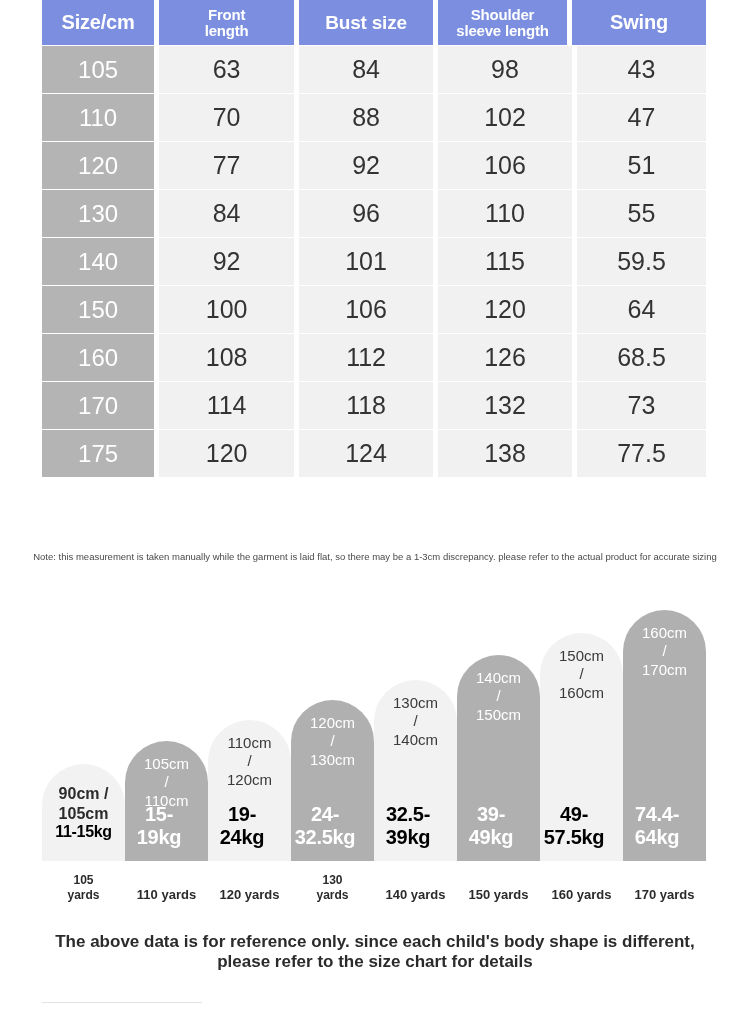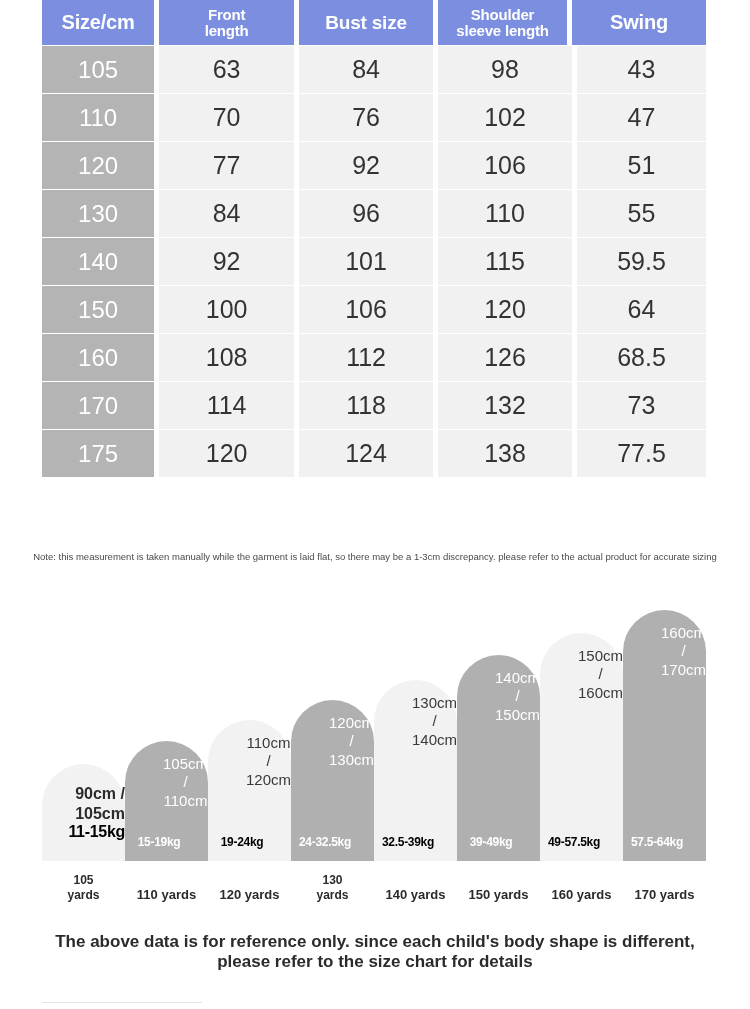--- a/index.html
+++ b/index.html
@@ -96,42 +96,42 @@
   .bar {
     position: absolute;
     bottom: 54px;
     left: 0;
     width: 83px;
     border-radius: 42px 42px 0 0;
     box-sizing: border-box;
     display: flex;
     flex-direction: column;
     justify-content: flex-start;
-    align-items: flex-end;
+    align-items: center;
   }
   .bar.light { background: #f2f2f2; }
   .bar.dark  { background: #b0b0b0; }
 
   .bar-cm {
     margin-top: 14px;
     font-size: 15px;
     line-height: 1.22;
     text-align: center;
     color: #ffffff;
     white-space: pre-line;
   }
   .bar.light .bar-cm { color: #3a3a3a; }
 
   .bar-kg {
     position: absolute;
     bottom: 12px;
     left: 0;
     width: 68px;
     text-align: center;
-    font-size: 12px;
+    font-size: 20px;
     font-weight: bold;
     color: #ffffff;
     letter-spacing: -0.3px;
   }
   .bar.light .bar-kg { color: #000000; }
 
   
   .bar.first .bar-cm {
     color: #2b2b2b;
     font-weight: bold;
@@ -199,21 +199,21 @@
   <div class="tbl-row body-row">
     <div class="tbl-cell c0">105</div>
     <div class="tbl-cell c1">63</div>
     <div class="tbl-cell c2">84</div>
     <div class="tbl-cell c3">98</div>
     <div class="tbl-cell c4">43</div>
   </div>
   <div class="tbl-row body-row">
     <div class="tbl-cell c0">110</div>
     <div class="tbl-cell c1">70</div>
-    <div class="tbl-cell c2">76</div>
+    <div class="tbl-cell c2">88</div>
     <div class="tbl-cell c3">102</div>
     <div class="tbl-cell c4">47</div>
   </div>
   <div class="tbl-row body-row">
     <div class="tbl-cell c0">120</div>
     <div class="tbl-cell c1">77</div>
     <div class="tbl-cell c2">92</div>
     <div class="tbl-cell c3">106</div>
     <div class="tbl-cell c4">51</div>
   </div>
@@ -334,21 +334,21 @@
       <div class="bar-kg">49-57.5kg</div>
     </div>
     <div class="yard-label wide" style="white-space: pre-line; margin-top: 12px;">160 yards</div>
   </div>
 
   <div class="bar-col" style="left:623px;">
     <div class="bar dark" style="height:251px;">
       <div class="bar-cm" style="white-space: pre-line;">160cm
 /
 170cm</div>
-      <div class="bar-kg">57.5-64kg</div>
+      <div class="bar-kg">74.4-64kg</div>
     </div>
     <div class="yard-label wide" style="white-space: pre-line;">170 yards</div>
   </div>
 
 </div>
 
 <div id="footer-note">The above data is for reference only. since each child's body shape is different, please refer to the size chart for details</div>
 <div id="bottom-divider"></div>
 
 </body></html>

